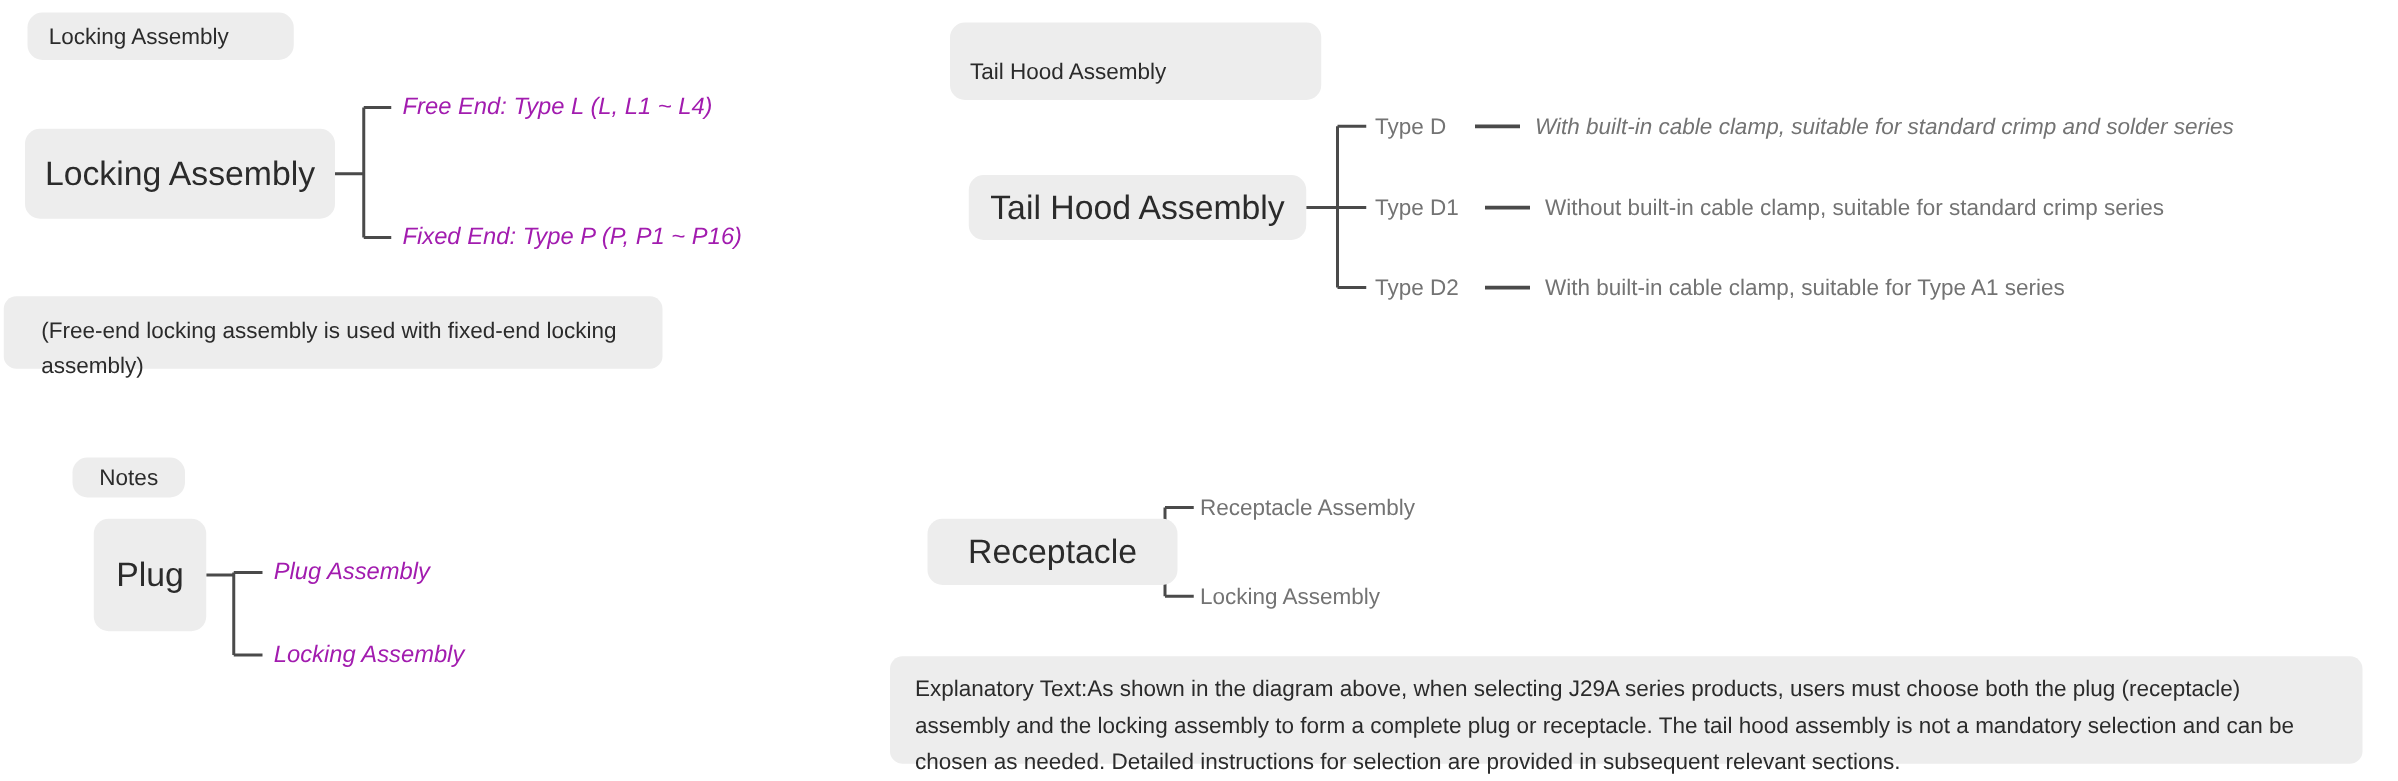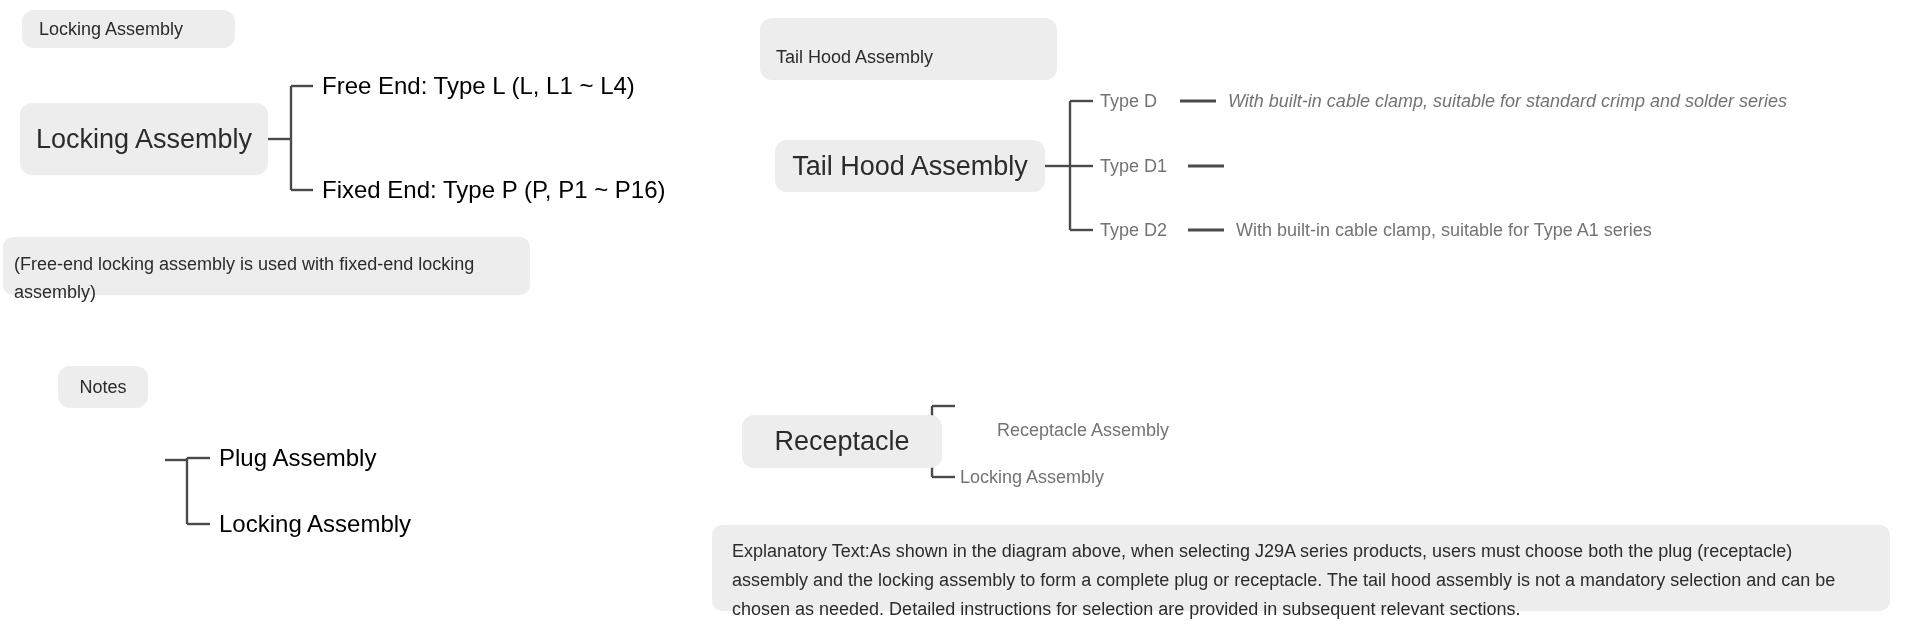--- a/index.html
+++ b/index.html
@@ -32,41 +32,42 @@
   }
   .node-lg {
     font-size: 27px;
     justify-content: center;
   }
   .node-sm {
     font-size: 18px;
   }
   .leaf {
     position: absolute;
-    font-size: 24px;
-    color: #000000;
+    font-size: 19px;
+    color: #a21caf;
     white-space: nowrap;
     line-height: 1;
+    font-style: italic;
   }
   .leaf-sm {
     position: absolute;
     font-size: 18px;
     color: #737373;
     white-space: nowrap;
     line-height: 1;
   }
   .noteblock {
     position: absolute;
     background: #ededed;
     border-radius: 10px;
     box-sizing: border-box;
     font-size: 18px;
     line-height: 1.55;
     color: #2b2b2b;
-    padding: 14px 11px;
+    padding: 14px 30px;
   }
   .explain {
     position: absolute;
     background: #ededed;
     border-radius: 10px;
     box-sizing: border-box;
     font-size: 18px;
     line-height: 1.62;
     color: #2b2b2b;
     padding: 12px 20px 12px 20px;
@@ -135,24 +136,27 @@
   </div>
 
   <div class="leaf" style="left:322px; top:190px; transform:translateY(-50%);">
     <span>Fixed End: Type P (P, P1 ~ P16)</span>
   </div>
 
   <div class="noteblock" style="left:3px; top:237px; width:527px; height:58px;">
     <span>(Free-end locking assembly is used with fixed-end locking assembly)</span>
   </div>
 
-  <div class="pill node-sm" style="left:58px; top:366px; width:90px; height:42px; justify-content:center;">
+  <div class="pill node-sm" style="left:58px; top:366px; width:90px; height:32px; justify-content:center;">
     <span>Notes</span>
   </div>
 
+  <div class="pill node-lg" style="left:75px; top:415px; width:90px; height:90px;">
+    <span>Plug</span>
+  </div>
 
   <div class="leaf" style="left:219px; top:458px; transform:translateY(-50%);">
     <span>Plug Assembly</span>
   </div>
 
   <div class="leaf" style="left:219px; top:524px; transform:translateY(-50%);">
     <span>Locking Assembly</span>
   </div>
 
   <div class="pill node-sm" style="left:760px; top:18px; width:297px; height:62px; padding-left:16px; align-items:flex-end; padding-bottom:12px;">
@@ -166,33 +170,36 @@
   <div class="leaf-sm" style="left:1100px; top:101px; transform:translateY(-50%);">
     <span>Type D</span>
   </div>
   <div class="leaf-sm" style="left:1228px; top:101px; transform:translateY(-50%);font-style:italic;">
     <span>With built-in cable clamp, suitable for standard crimp and solder series</span>
   </div>
 
   <div class="leaf-sm" style="left:1100px; top:166px; transform:translateY(-50%);">
     <span>Type D1</span>
   </div>
+  <div class="leaf-sm" style="left:1236px; top:166px; transform:translateY(-50%);">
+    <span>Without built-in cable clamp, suitable for standard crimp series</span>
+  </div>
 
   <div class="leaf-sm" style="left:1100px; top:230px; transform:translateY(-50%);">
     <span>Type D2</span>
   </div>
   <div class="leaf-sm" style="left:1236px; top:230px; transform:translateY(-50%);">
     <span>With built-in cable clamp, suitable for Type A1 series</span>
   </div>
 
   <div class="pill node-lg" style="left:742px; top:415px; width:200px; height:53px;">
     <span>Receptacle</span>
   </div>
 
-  <div class="leaf-sm" style="left:960px; top:430px; transform:translateY(-50%);margin-left:37px;">
+  <div class="leaf-sm" style="left:960px; top:406px; transform:translateY(-50%);">
     <span>Receptacle Assembly</span>
   </div>
 
   <div class="leaf-sm" style="left:960px; top:477px; transform:translateY(-50%);">
     <span>Locking Assembly</span>
   </div>
 
   <div class="explain" style="left:712px; top:525px; width:1178px; height:86px;">
     <span>Explanatory Text:As shown in the diagram above, when selecting J29A series products, users must choose both the plug (receptacle) assembly and the locking assembly to form a complete plug or receptacle. The tail hood assembly is not a mandatory selection and can be chosen as needed. Detailed instructions for selection are provided in subsequent relevant sections.</span>
   </div>

